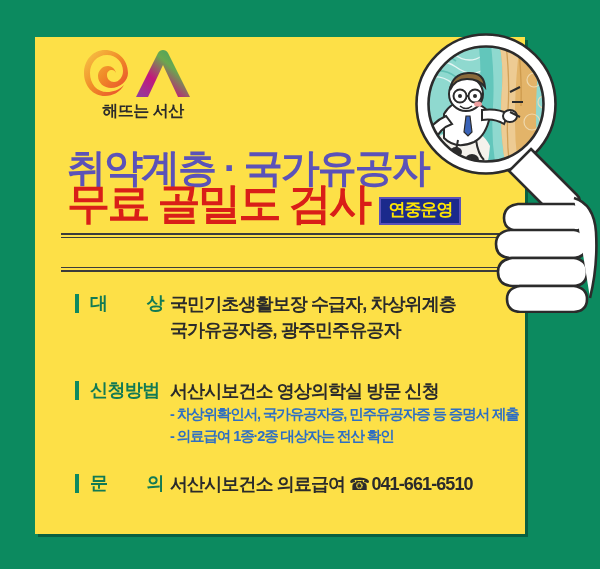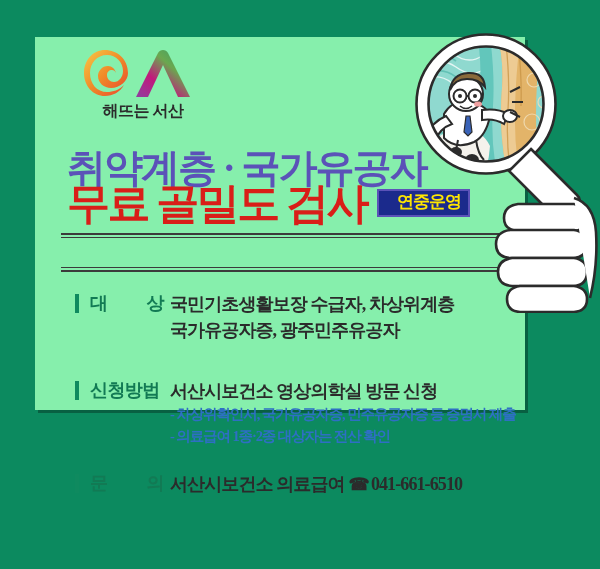--- a/index.html
+++ b/index.html
@@ -18,25 +18,24 @@
     position: absolute;
     inset: 0;
     background: #0c8a5f;
   }
   
   #card {
     position: absolute;
     left: 35px;
     top: 37px;
     width: 490px;
-    height: 373px;
-    background: #86efac;
+    height: 497px;
+    background: #fde047;
     box-shadow: 3px 3px 0 rgba(0,0,0,.30);
     overflow: visible;
-    font-family: Liberation Serif, serif;
   }
   
   #logo-block {
     position: absolute;
     left: 38px;
     top: 10px;
     width: 140px;
     text-align: center;
   }
   #logo-mark {
@@ -73,28 +72,28 @@
   }
   #title-sub {
     font-size: 43px;
     font-weight: bold;
     color: #d91e18;
     letter-spacing: -2.5px;
     line-height: 1;
   }
   #badge {
     margin-left: 10px;
-    margin-bottom: 8px;
+    margin-bottom: 0;
     background: #1b2a8c;
     border: 2px solid #5b52b8;
     color: #ffe600;
     font-size: 17px;
     font-weight: bold;
     letter-spacing: -1px;
-    padding: 2px 7px 3px 18px;
+    padding: 2px 7px 3px 7px;
     line-height: 1.1;
   }
   
   #rule-top {
     position: absolute;
     left: 26px;
     top: 196px;
     width: 438px;
     border-top: 2px solid #3b3b3b;
     border-bottom: 1px solid #3b3b3b;

